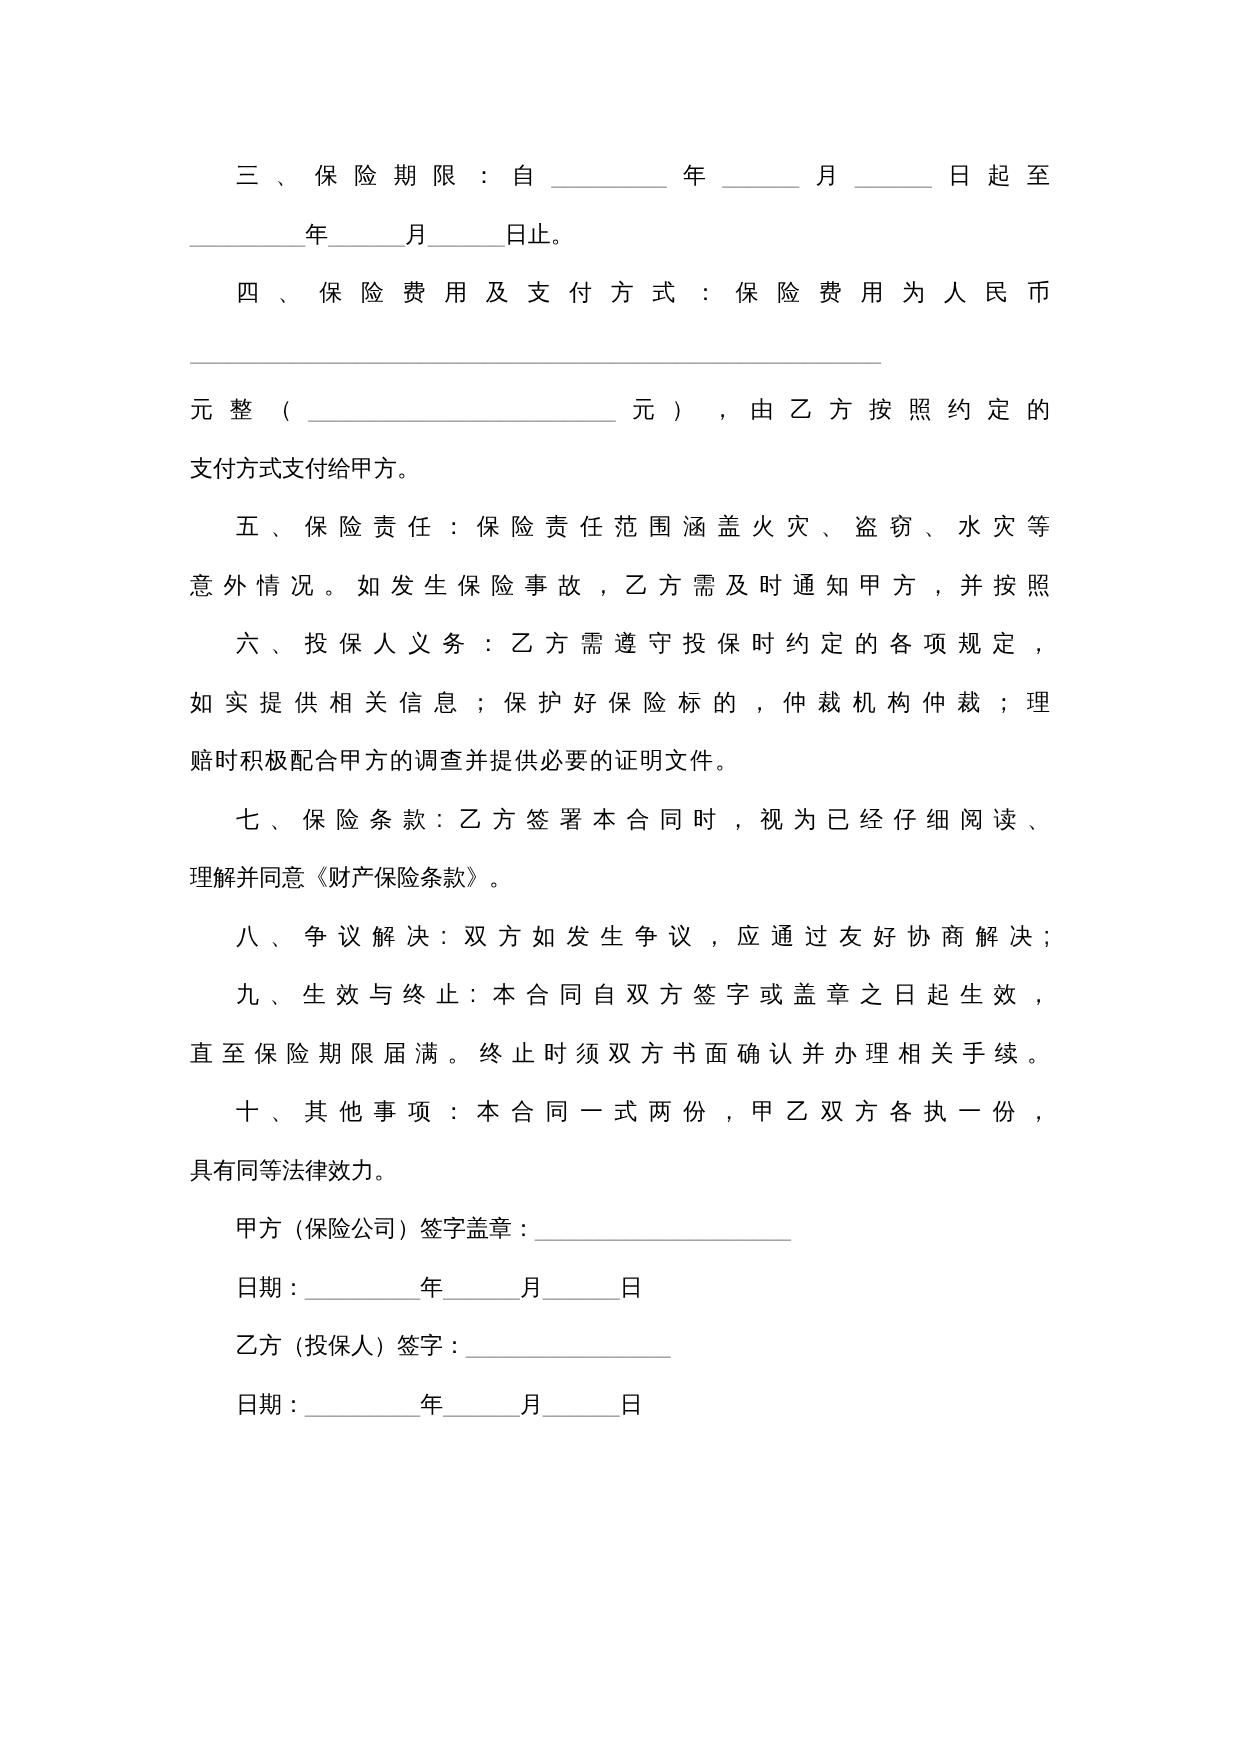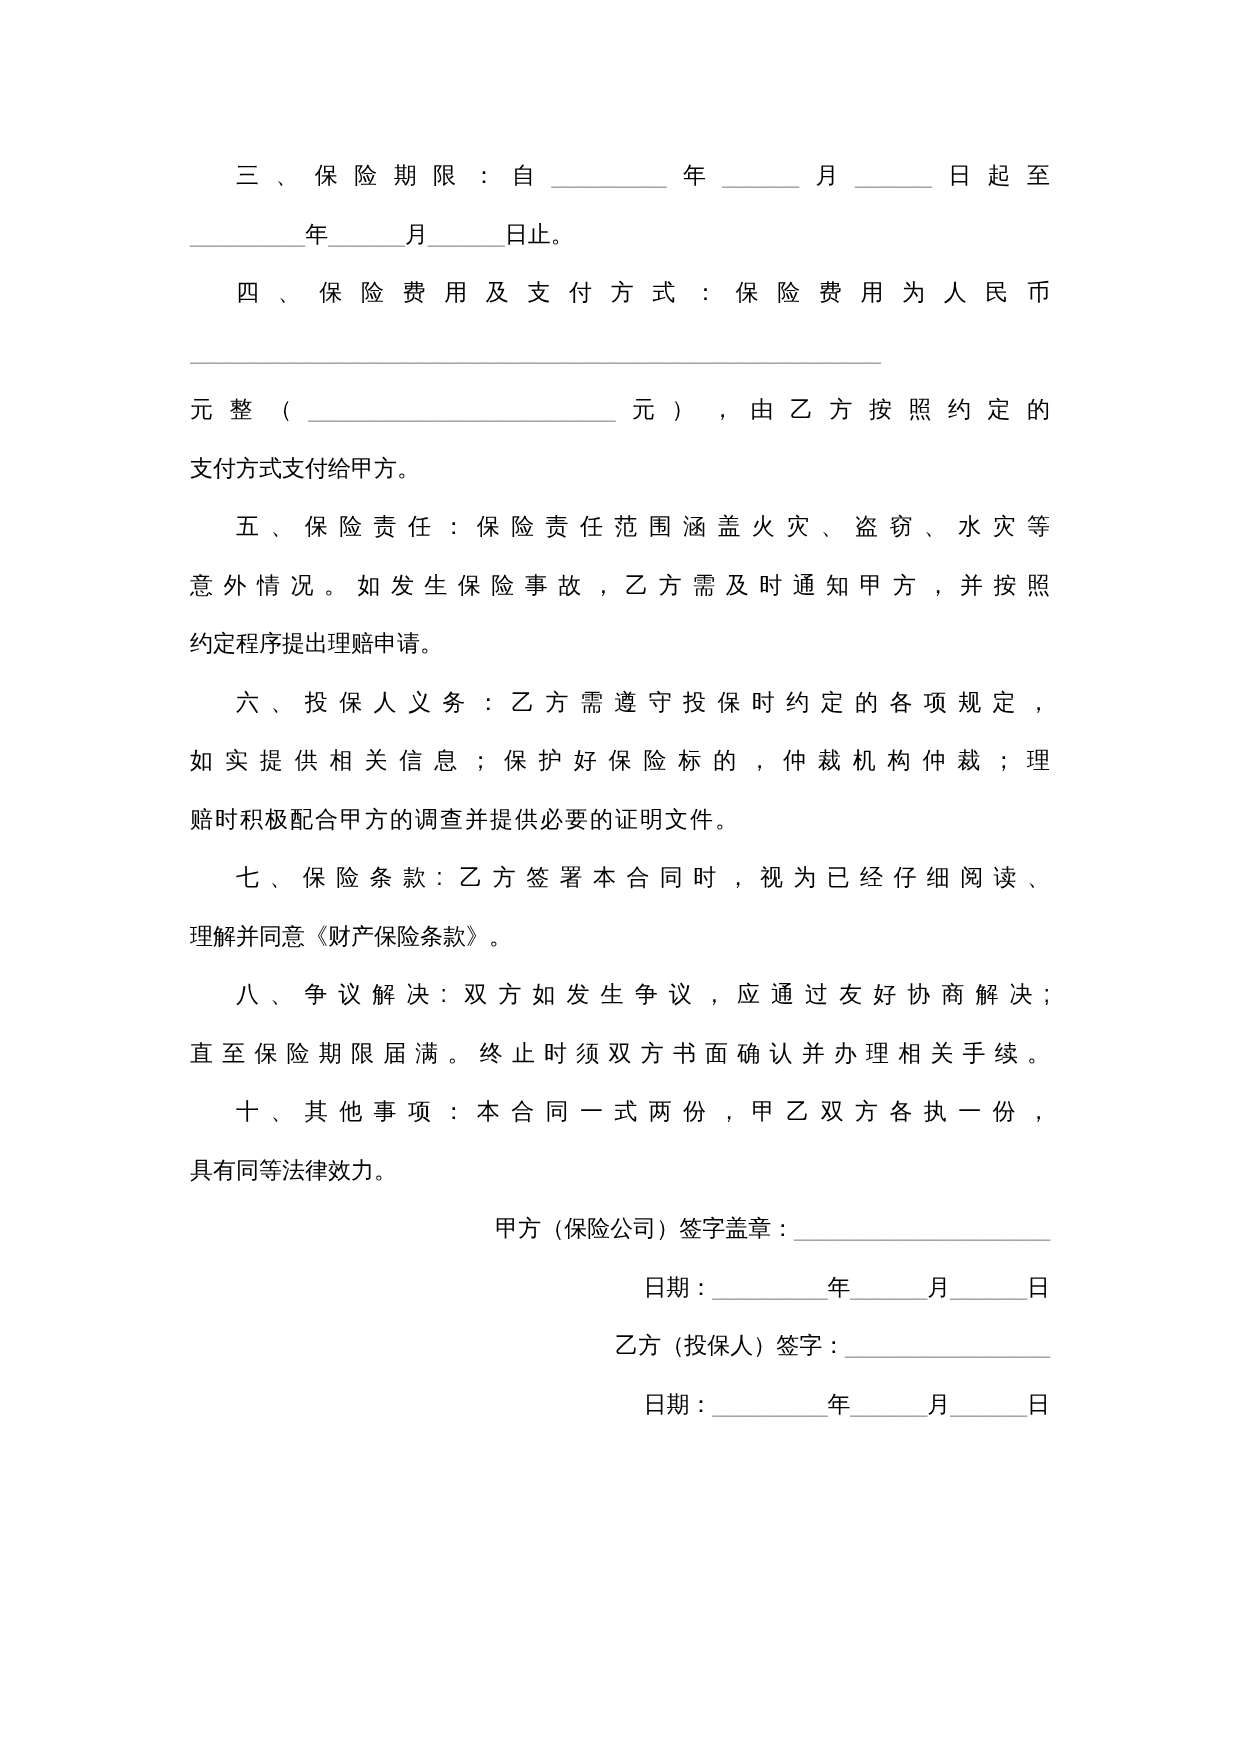--- a/index.html
+++ b/index.html
@@ -17,21 +17,21 @@
     overflow: hidden;
     font-family: Liberation Sans, sans-serif;
     font-size: 23px;
     color: #000000;
   }
   .line {
     line-height: 58.5px;
     min-height: 58.5px;
     text-align: left;
   }
-  .line.indent { text-indent: 2em; text-align: right; }
+  .line.indent { text-indent: 2em; }
   .line.justify {
     text-align: justify;
     text-align-last: justify;
   }
   .line.spread { letter-spacing: 2px; }
   .line.rule-line {
     white-space: nowrap;
     overflow: hidden;
   }
   .blank { color: #a6a6a6; }
@@ -42,27 +42,27 @@
 <div class="page">
   <div id="contract-body">
       <div class="line indent justify"><span class="text-run">三、保险期限：自</span><span class="blank">_________</span><span class="text-run">年</span><span class="blank">______</span><span class="text-run">月</span><span class="blank">______</span><span class="text-run">日起至</span></div>
       <div class="line"><span class="blank">_________</span><span class="text-run">年</span><span class="blank">______</span><span class="text-run">月</span><span class="blank">______</span><span class="text-run">日止。</span></div>
       <div class="line indent justify"><span class="text-run">四、保险费用及支付方式：保险费用为人民币</span></div>
       <div class="line rule-line"><span class="blank">______________________________________________________</span></div>
       <div class="line justify"><span class="text-run">元整（</span><span class="blank">________________________</span><span class="text-run">元），由乙方按照约定的</span></div>
       <div class="line"><span class="text-run">支付方式支付给甲方。</span></div>
       <div class="line indent justify"><span class="text-run">五、保险责任：保险责任范围涵盖火灾、盗窃、水灾等</span></div>
       <div class="line justify"><span class="text-run">意外情况。如发生保险事故，乙方需及时通知甲方，并按照</span></div>
-      <div class="line"><span class="text-run">约定程序提出理赔申请。</span></div>
       <div class="line indent justify"><span class="text-run">六、投保人义务：乙方需遵守投保时约定的各项规定，</span></div>
       <div class="line justify"><span class="text-run">如实提供相关信息；保护好保险标的，仲裁机构仲裁；理</span></div>
       <div class="line spread"><span class="text-run">赔时积极配合甲方的调查并提供必要的证明文件。</span></div>
       <div class="line indent justify"><span class="text-run">七、保险条款: 乙方签署本合同时，视为已经仔细阅读、</span></div>
       <div class="line"><span class="text-run">理解并同意《财产保险条款》。</span></div>
       <div class="line indent justify"><span class="text-run">八、争议解决: 双方如发生争议，应通过友好协商解决;</span></div>
+      <div class="line indent justify"><span class="text-run">九、生效与终止: 本合同自双方签字或盖章之日起生效，</span></div>
       <div class="line justify"><span class="text-run">直至保险期限届满。终止时须双方书面确认并办理相关手续。</span></div>
       <div class="line indent justify"><span class="text-run">十、其他事项：本合同一式两份，甲乙双方各执一份，</span></div>
       <div class="line"><span class="text-run">具有同等法律效力。</span></div>
       <div class="line indent"><span class="text-run">甲方（保险公司）签字盖章：</span><span class="blank">____________________</span></div>
       <div class="line indent"><span class="text-run">日期：</span><span class="blank">_________</span><span class="text-run">年</span><span class="blank">______</span><span class="text-run">月</span><span class="blank">______</span><span class="text-run">日</span></div>
       <div class="line indent"><span class="text-run">乙方（投保人）签字：</span><span class="blank">________________</span></div>
       <div class="line indent"><span class="text-run">日期：</span><span class="blank">_________</span><span class="text-run">年</span><span class="blank">______</span><span class="text-run">月</span><span class="blank">______</span><span class="text-run">日</span></div>
     </div>
 </div>
 

